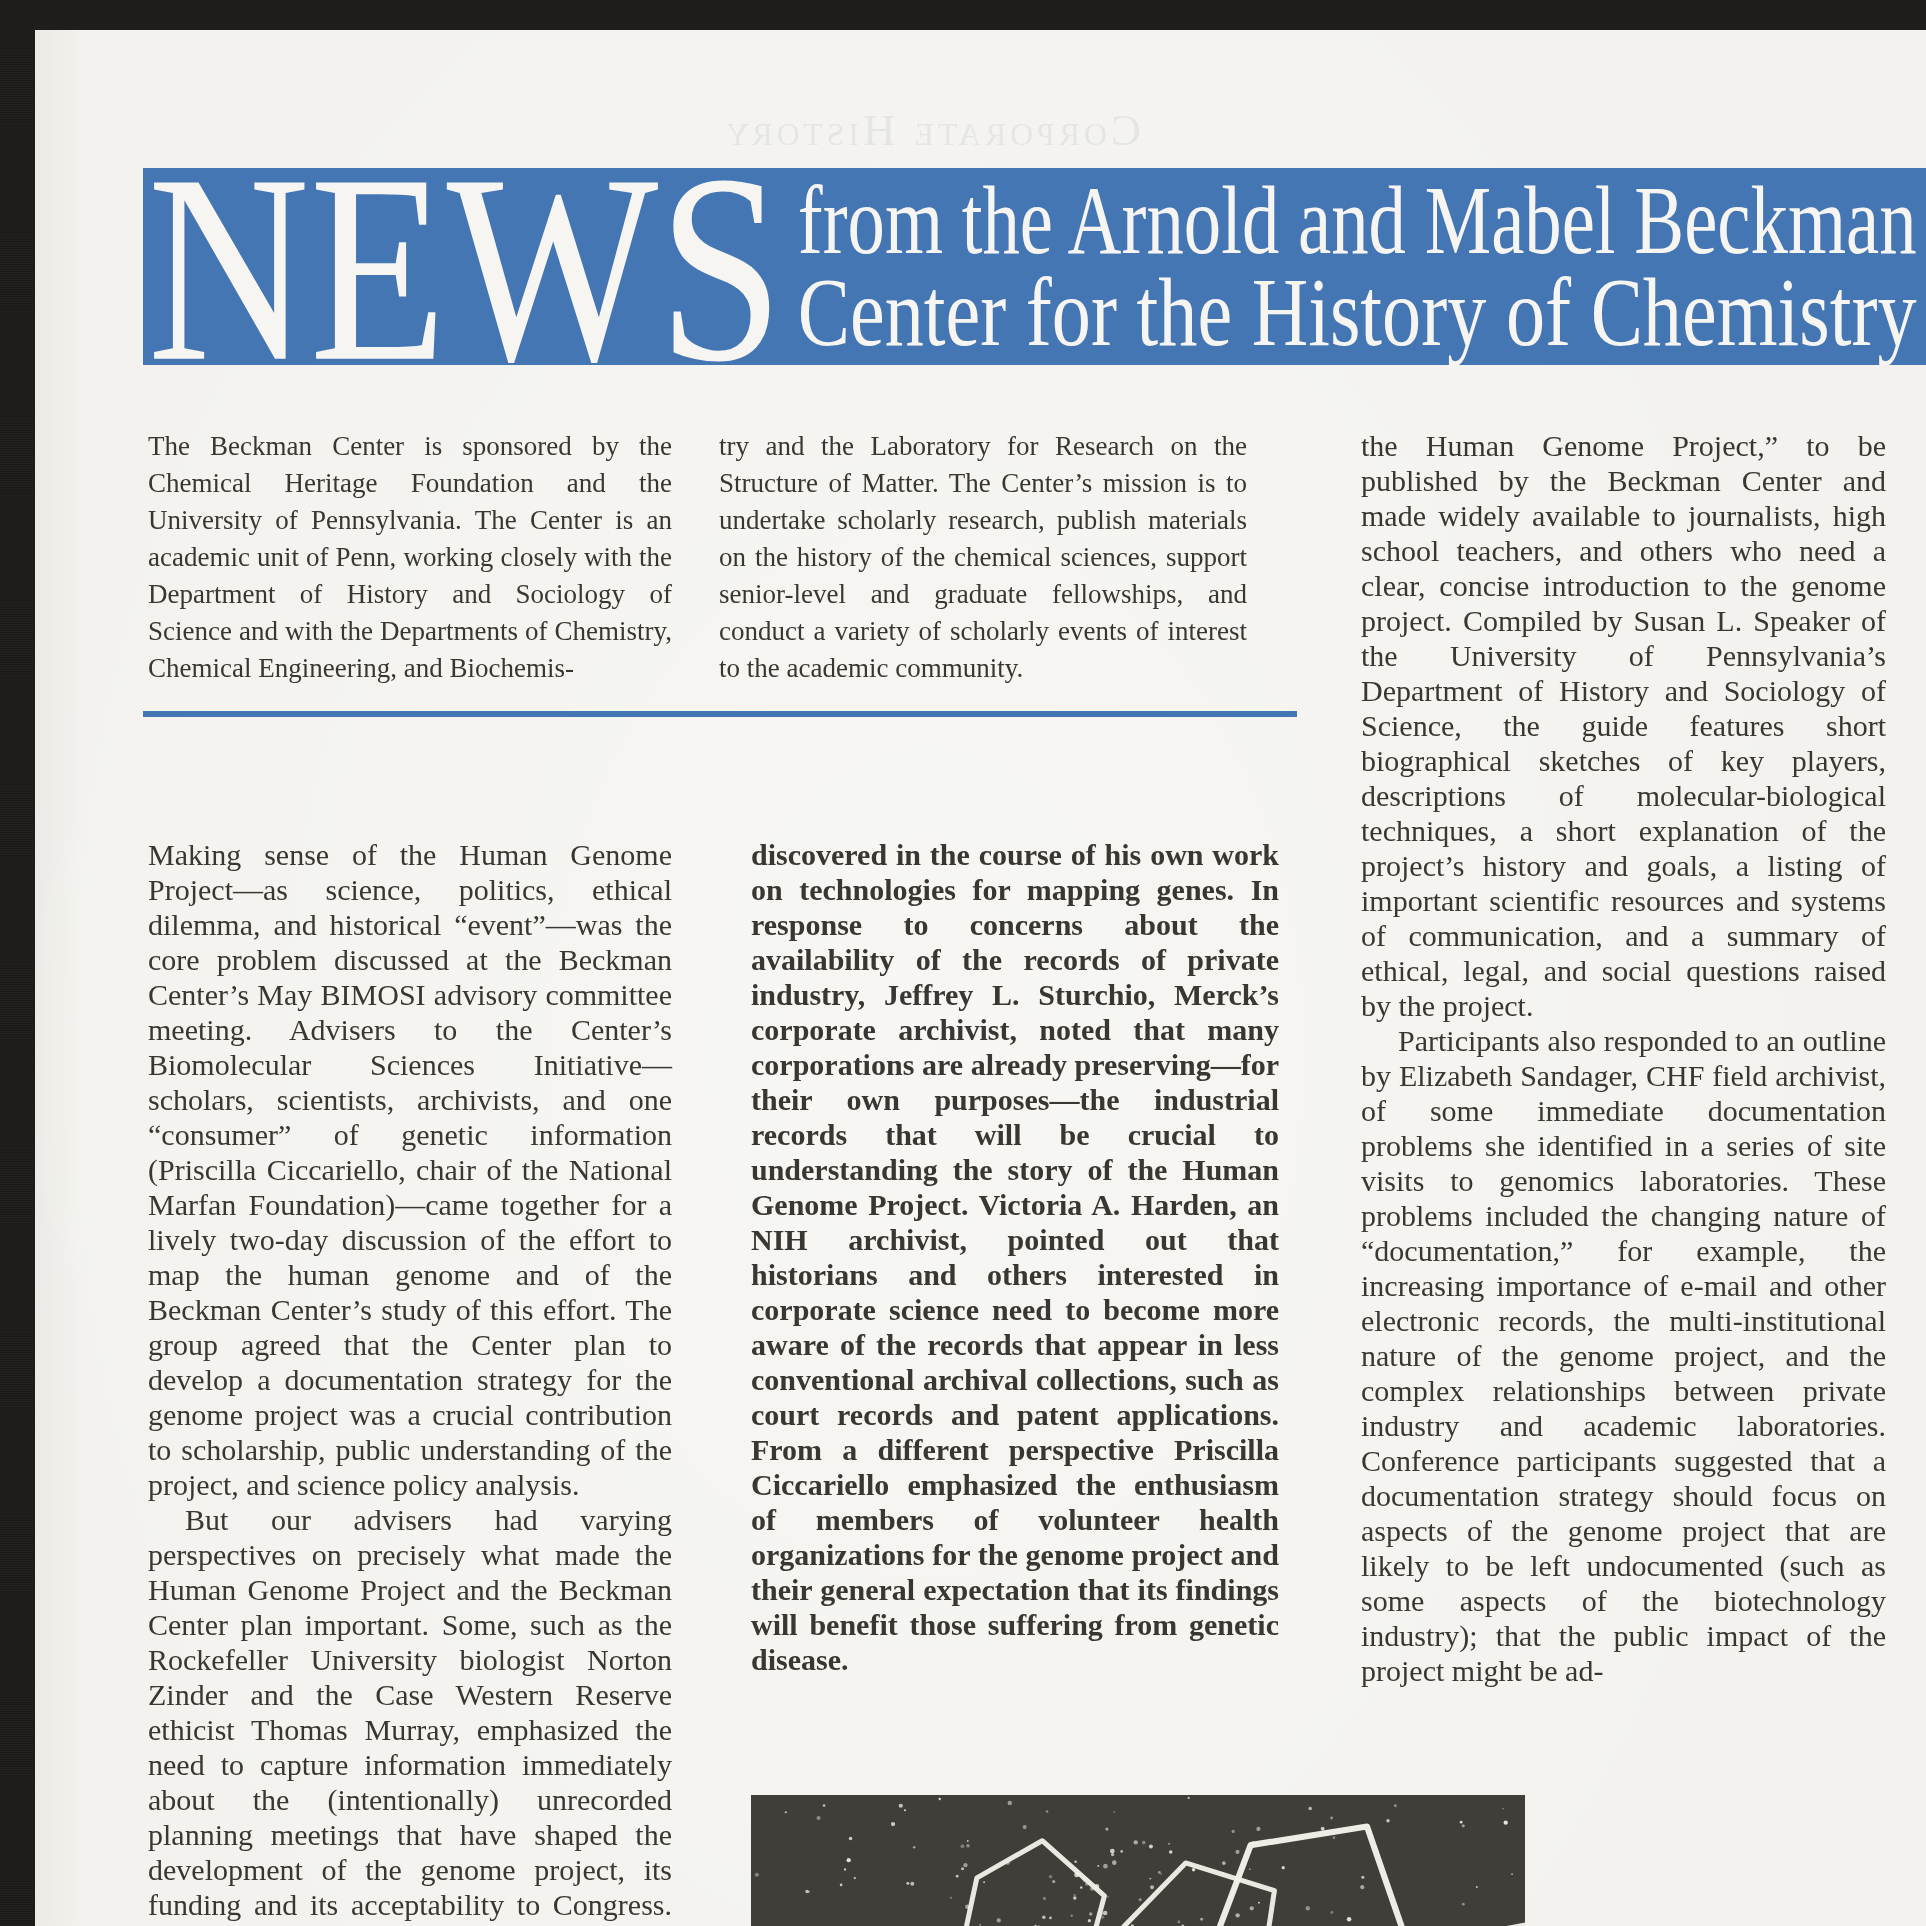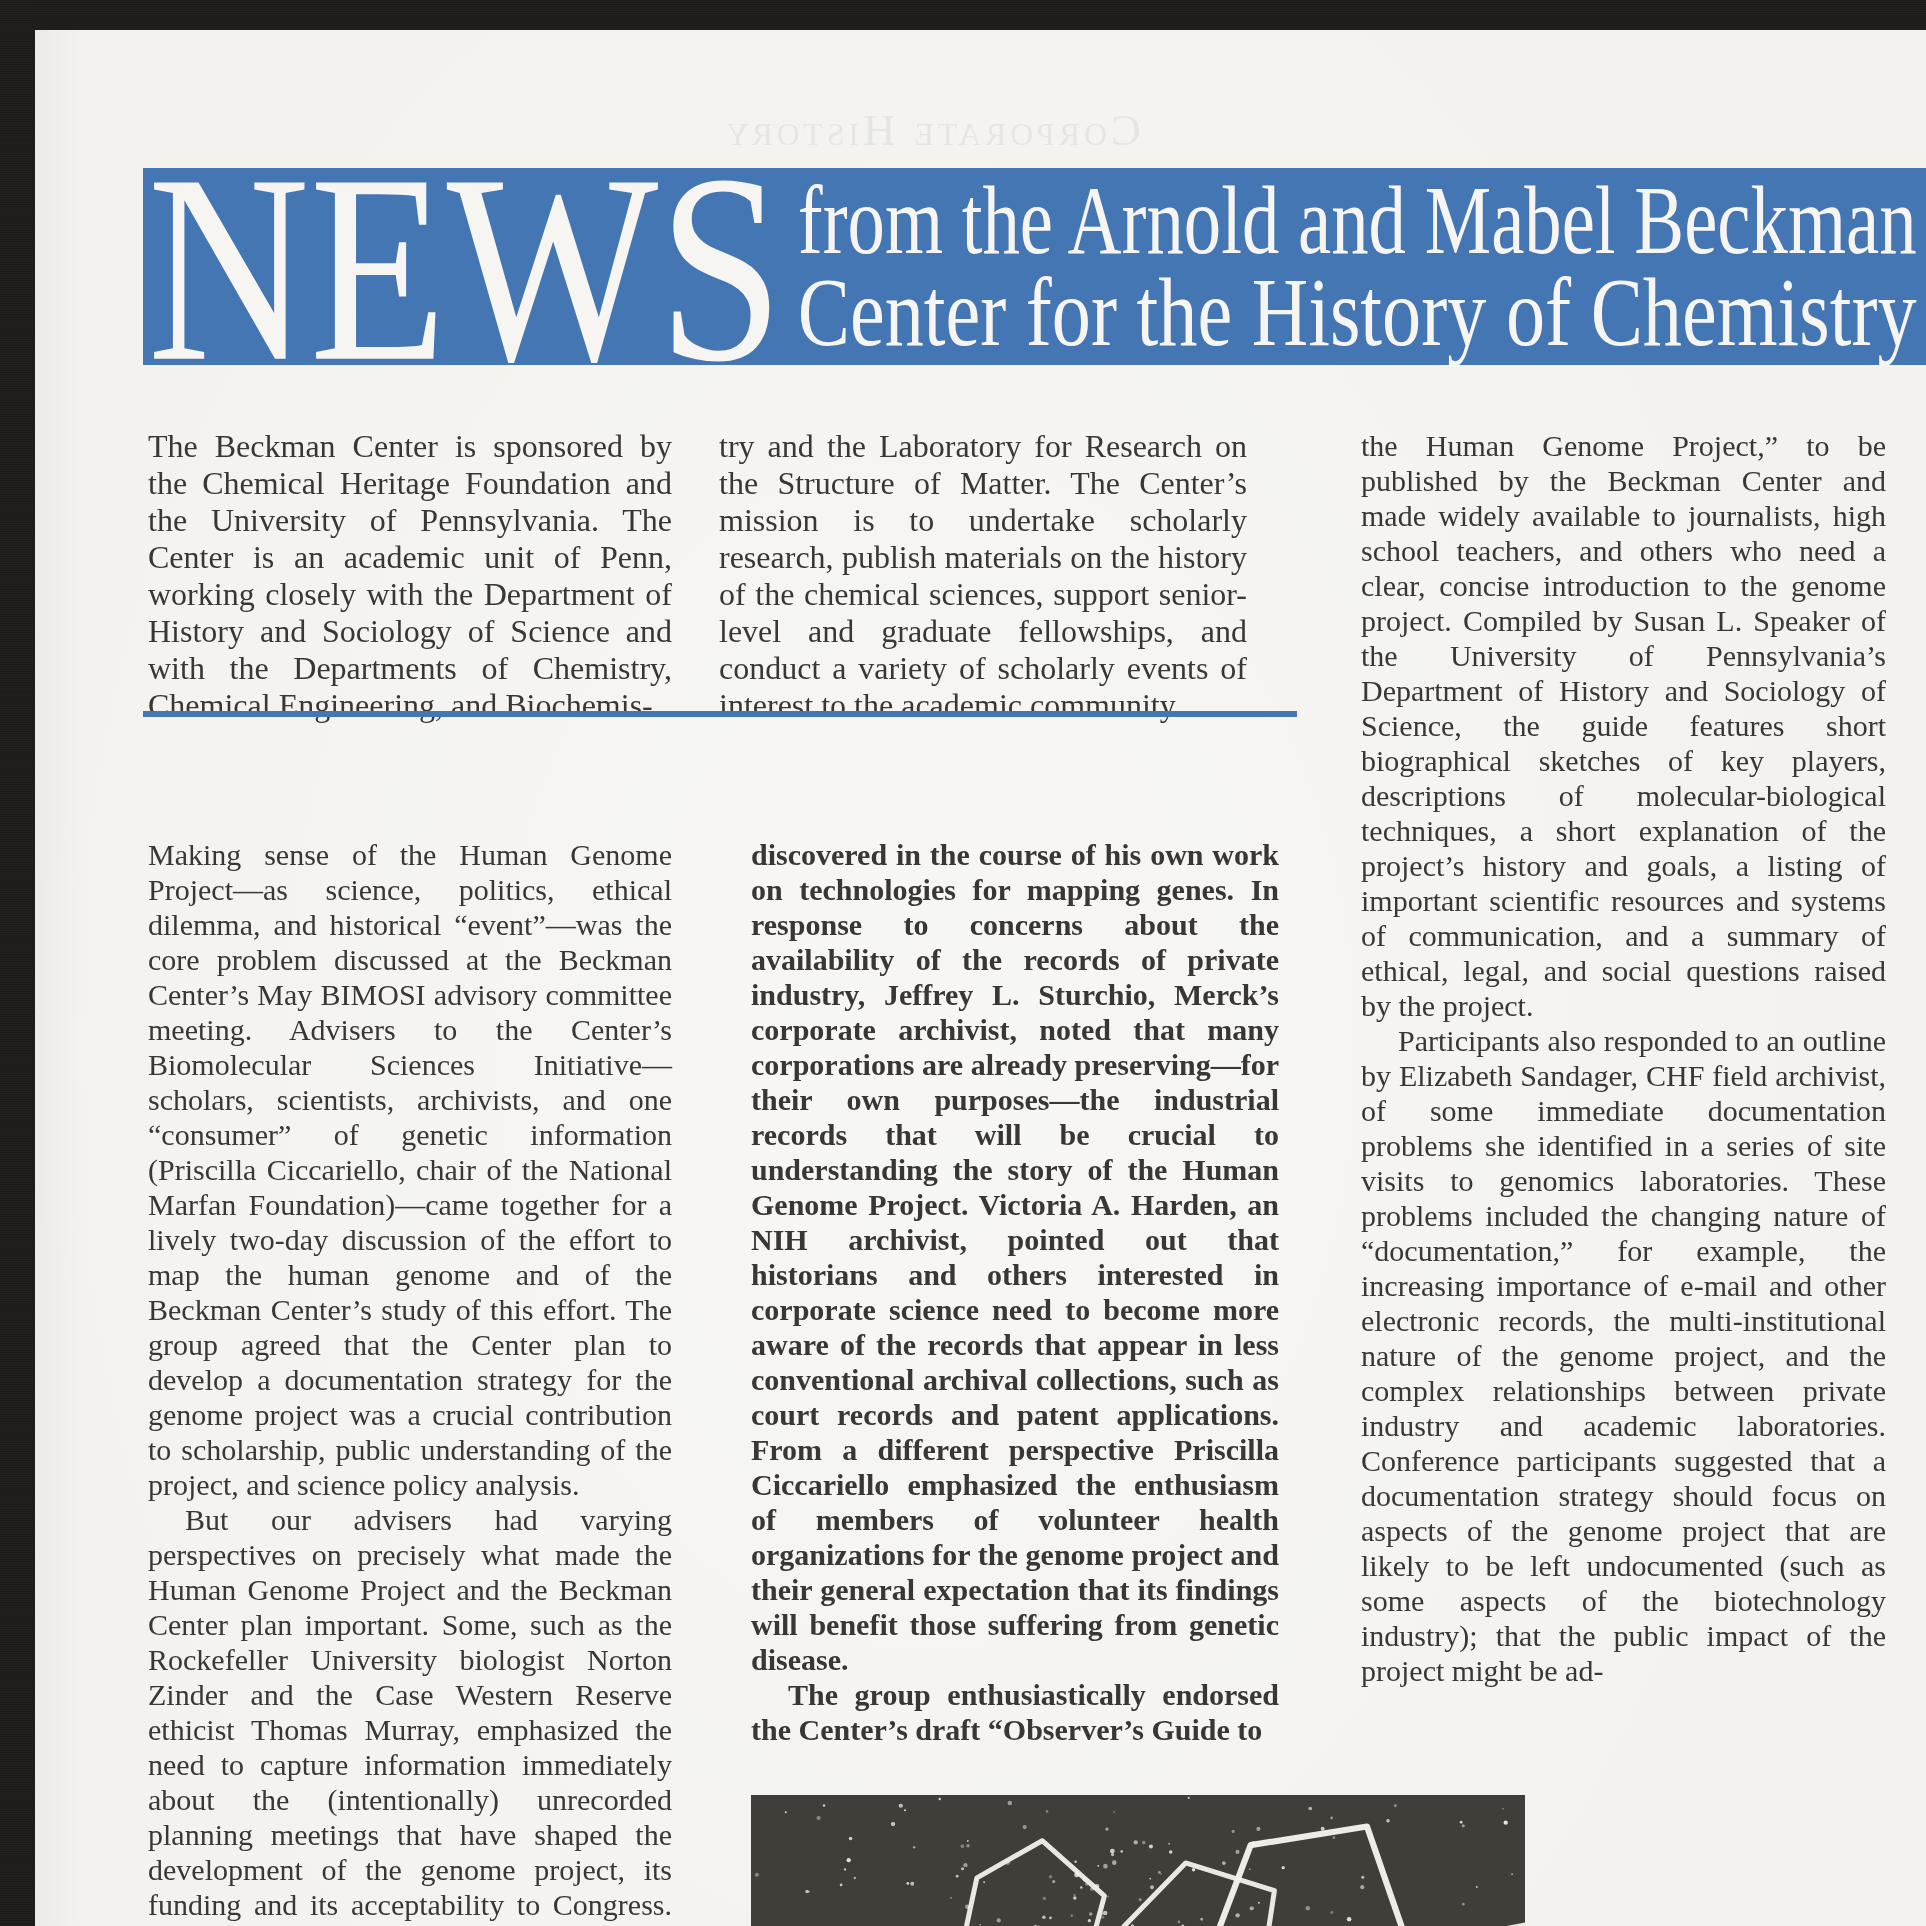--- a/index.html
+++ b/index.html
@@ -25,21 +25,21 @@
   .border.left{left:0;top:0;width:35px;height:2629px;}
   .ghost{
     position:absolute;left:216px;top:104px;width:925px;
     font-size:45px;letter-spacing:3.9px;color:#7e8aa0;opacity:0.12;
     transform:scaleX(-1);transform-origin:50% 50%;font-variant:small-caps;
   }
   .banner{position:absolute;left:143px;top:168px;width:1789px;height:197px;}
   .banner svg{display:block;width:100%;height:100%;}
   .banner rect{fill:var(--accent-blue);}
   .banner text{fill:#f6f5f1;font-family:"Liberation Serif","DejaVu Serif",serif;}
-  .intro{position:absolute;top:428px;width:524px;font-size:32px;line-height:37px;text-align:justify;}
+  .intro{position:absolute;top:428px;width:524px;font-size:27px;line-height:37px;text-align:justify;}
   .intro.c1{left:148px;}
   .intro.c2{left:719px;width:528px;}
   .rule{position:absolute;background:var(--accent-blue);}
   .rule.heading-rule{left:143px;top:711px;width:1154px;height:5.8px;}
   h1.headline{
     position:absolute;left:147px;top:729px;margin:0;width:1002px;
     font-size:52px;font-weight:normal;color:#45423e;letter-spacing:0.4px;line-height:1.1;
   }
   .col{position:absolute;top:837px;font-size:30px;line-height:35px;text-align:justify;}
   .col p{margin:0;}
@@ -72,21 +72,20 @@
   <div class="rule heading-rule"></div>
 
 
   <div class="col c1">
     <p>Making sense of the Human Genome Project—as science, politics, ethical dilemma, and historical “event”—was the core problem discussed at the Beckman Center’s May BIMOSI advisory committee meeting. Advisers to the Center’s Biomolecular Sciences Initiative—scholars, scientists, archivists, and one “consumer” of genetic information (Priscilla Ciccariello, chair of the National Marfan Foundation)—came together for a lively two-day discussion of the effort to map the human genome and of the Beckman Center’s study of this effort. The group agreed that the Center plan to develop a documentation strategy for the genome project was a crucial contribution to scholarship, public understanding of the project, and science policy analysis.</p>
     <p class="ind">But our advisers had varying perspectives on precisely what made the Human Genome Project and the Beckman Center plan important. Some, such as the Rockefeller University biologist Norton Zinder and the Case Western Reserve ethicist Thomas Murray, emphasized the need to capture information immediately about the (intentionally) unrecorded planning meetings that have shaped the development of the genome project, its funding and its acceptability to Congress. Murray pointed to the unprecedented 3 percent of the overall HGP budget set aside for studies of ethical, legal, and social issues relating to the project. He expressed concern about the effect this funding could have on the community of biomedical ethicists, who have previously found little federal support for their research. Stephen Hilgartner, a sociologist at the Columbia Center for the Study of Science and Medicine, urged that the Beckman Center attend more to the international effort, since the U.S. project cannot be understood in isolation, as he</p>
   </div>
 
   <div class="col c2">
     <p>discovered in the course of his own work on technologies for mapping genes. In response to concerns about the availability of the records of private industry, Jeffrey L. Sturchio, Merck’s corporate archivist, noted that many corporations are already preserving—for their own purposes—the industrial records that will be crucial to understanding the story of the Human Genome Project. Victoria A. Harden, an NIH archivist, pointed out that historians and others interested in corporate science need to become more aware of the records that appear in less conventional archival collections, such as court records and patent applications. From a different perspective Priscilla Ciccariello emphasized the enthusiasm of members of volunteer health organizations for the genome project and their general expectation that its findings will benefit those suffering from genetic disease.</p>
-    <p class="ind">The group enthusiastically endorsed the Center’s draft “Observer’s Guide to</p>
   </div>
 
   <div class="col c3">
     <p>the Human Genome Project,” to be published by the Beckman Center and made widely available to journalists, high school teachers, and others who need a clear, concise introduction to the genome project. Compiled by Susan L. Speaker of the University of Pennsylvania’s Department of History and Sociology of Science, the guide features short biographical sketches of key players, descriptions of molecular-biological techniques, a short explanation of the project’s history and goals, a listing of important scientific resources and systems of communication, and a summary of ethical, legal, and social questions raised by the project.</p>
     <p class="ind">Participants also responded to an outline by Elizabeth Sandager, CHF field archivist, of some immediate documentation problems she identified in a series of site visits to genomics laboratories. These problems included the changing nature of “documentation,” for example, the increasing importance of e-mail and other electronic records, the multi-institutional nature of the genome project, and the complex relationships between private industry and academic laboratories. Conference participants suggested that a documentation strategy should focus on aspects of the genome project that are likely to be left undocumented (such as some aspects of the biotechnology industry); that the public impact of the project might be ad-</p>
   </div>
 
   <figure class="photo">
     <svg id="dna-svg" viewBox="0 0 2010 1750" preserveAspectRatio="none">
         <rect x="0" y="0" width="2010" height="1750" fill="#413d39"></rect>

